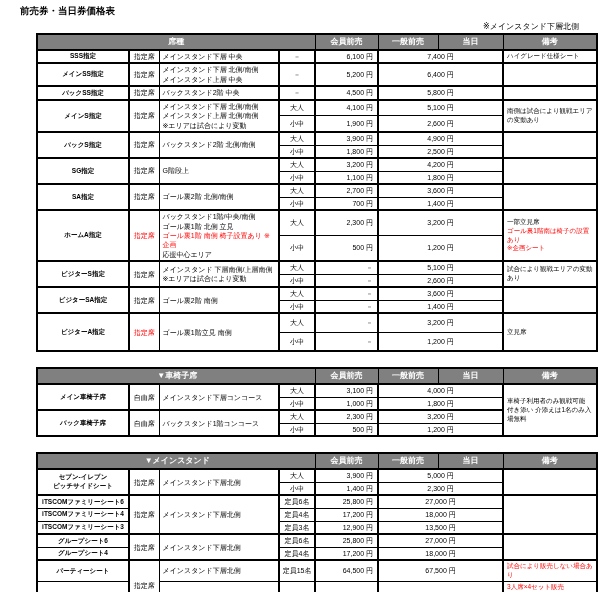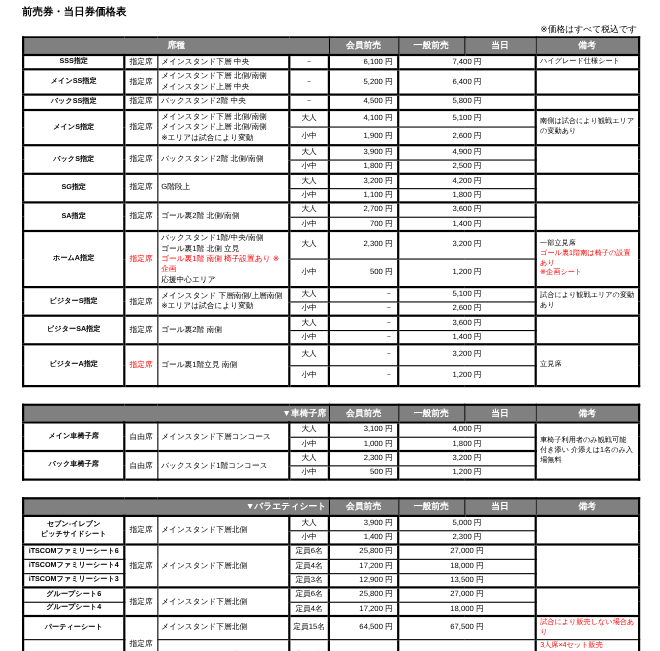--- a/index.html
+++ b/index.html
@@ -10,47 +10,47 @@
   body{
     width:600px;height:592px;position:relative;background:#ffffff;
     font-family:"Liberation Sans","DejaVu Sans",sans-serif;color:#000;
     overflow:hidden;
   }
   .title{position:absolute;left:20px;top:5px;font-size:9.5px;font-weight:bold;font-family:Liberation Mono, monospace;}
   .note{position:absolute;right:21px;top:21px;font-size:8px;}
   .tables{position:absolute;left:20px;top:33px;width:560px;}
   table{
     border-collapse:collapse;table-layout:fixed;width:560px;
-    border:2px solid var(--border);margin:0 0 15px 0;padding-left:36px;
+    border:2px solid var(--border);margin:0 0 15px 16px;padding-left:36px;
   }
   th,td{
     border:1px solid var(--border);overflow:hidden;
     font-size:7px;line-height:1.35;padding:1px 2px;vertical-align:middle;
   }
   th{
     background:var(--hdr-bg);color:var(--hdr-fg);font-weight:bold;
     text-align:center;height:16px;font-size:8px;border-bottom:2px solid var(--border);
   }
-  th.sec{text-align:right;padding-left:4px;}
+  th.sec{text-align:center;padding-left:4px;}
   td{height:13px;}
   tr.sep > td{border-top:2px solid var(--border);}
   td.name{text-align:center;font-weight:bold;font-size:6.5px;padding:1px 1px;}
   td.type{text-align:center;border-left:2px solid var(--border);}
   td.loc{text-align:left;padding-left:3px;}
   td.age{text-align:center;border-left:2px solid var(--border);}
   td.mem{text-align:right;padding-right:4px;border-left:2px solid var(--border);}
   td.gen{text-align:center;border-left:2px solid var(--border);}
   td.rem{text-align:left;border-left:2px solid var(--border);font-size:6.5px;padding-left:3px;}
   .red{color:var(--red);}
 </style>
 </head>
 <body>
 
 <div class="title">前売券・当日券価格表</div>
-<div class="note">※価格はすべて税込です</div>
+<div class="note">※メインスタンド下層北側</div>
 
 <div class="tables">
   <table>
     <colgroup>
         <col style="width:92px">
         <col style="width:30px">
         <col style="width:120px">
         <col style="width:36px">
         <col style="width:63px">
         <col style="width:60px">
@@ -282,21 +282,21 @@
         <col style="width:30px">
         <col style="width:120px">
         <col style="width:36px">
         <col style="width:63px">
         <col style="width:60px">
         <col style="width:65px">
         <col style="width:94px">
       </colgroup>
     <tbody>
         <tr>
-          <th colspan="4" class="sec">▼バラエティシート</th>
+          <th colspan="4" class="sec">▼メインスタンド</th>
           <th>会員前売</th>
           <th>一般前売</th>
           <th>当日</th>
           <th>備考</th>
         </tr>
         <tr class="sep">
           <td rowspan="2" class="name">
             <div>セブン-イレブン</div>
             <div>ピッチサイドシート</div>
           </td>

